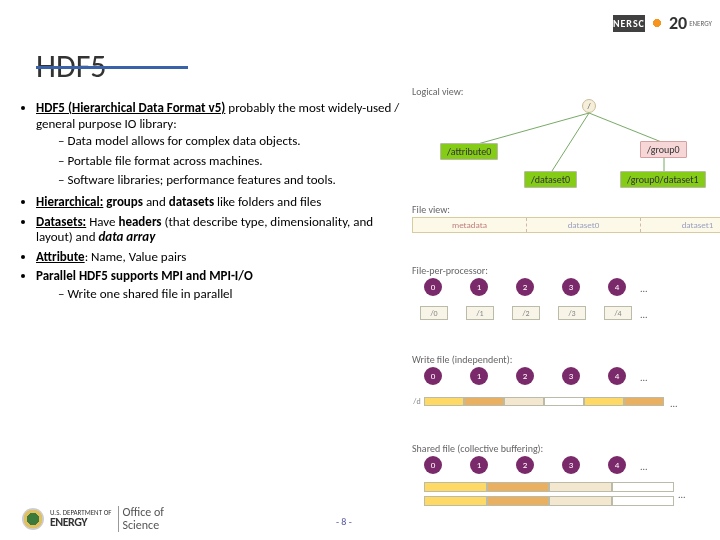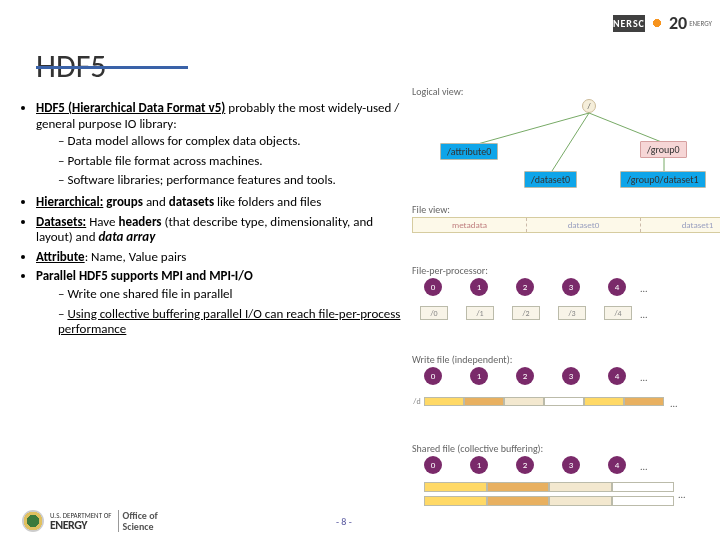--- a/index.html
+++ b/index.html
@@ -49,21 +49,21 @@
   .right-col {
     position: absolute; left: 412px; top: 58px;
     width: 295px; font-size: 10px; color: #555;
   }
   .diagram { position: relative; width: 100%; margin-top: 27px; }
   .logical { height: 116px; }
   .fileview { height: 34px; margin-top: 2px; }
   .fpp, .sfi, .sfb { height: 62px; position: relative; }
   .lbl { font-size: 10px; color: #666; }
   .node-box {
-    position: absolute; background: #0ea5e9; border: 1px solid #bba; padding: 1px 6px;
+    position: absolute; background: #84cc16; border: 1px solid #bba; padding: 1px 6px;
     font-size: 10px; color: #333; border-radius: 1px;
   }
   .node-box.pink { background: #f6d6d6; border-color: #d6a0a0; }
   .tree-root {
     position: absolute; width: 14px; height: 14px; border-radius: 50%;
     background: #f5eeda; border: 1px solid #cb9; left: 170px; top: 14px;
     font-size: 8px; text-align: center; line-height: 12px;
   }
   svg.tree { position: absolute; left: 0; top: 0; }
   .file-row {
@@ -98,21 +98,21 @@
   .footer-logo {
     position: absolute; left: 22px; bottom: 8px;
     display: flex; align-items: center; gap: 6px;
   }
   .doe-seal {
     width: 22px; height: 22px; border-radius: 50%;
     background: radial-gradient(circle,#3c7a3c 0 40%, #e0c060 40% 60%, #ccc 60%);
   }
   .energy-text { font-size: 7px; line-height: 1; color: #333; }
   .energy-text .big { font-size: 12px; font-weight: bold; letter-spacing: -0.5px; }
-  .office { font-size: 10px; color: #555; border-left: 1px solid #999; padding-left: 4px; line-height: 1.1; font-weight: bold; }
+  .office { font-size: 12px; color: #555; border-left: 1px solid #999; padding-left: 4px; line-height: 1.1; }
   .run > span { display: inline; }
   .bar-long {
     position: absolute; left: 12px; height: 10px; width: 250px; display: flex;
   }
   .bar-long .lseg{flex:1;border:1px solid #bba}
   .bar-long .c0{background:#ffd966}.bar-long .c1{background:#e8b060}.bar-long .c2{background:#f3e8cf}.bar-long .c3{background:#fff}
 </style>
 </head>
 <body>
 
@@ -141,21 +141,20 @@
     </li>
     <li class="run">
       <span class="b u">Datasets:</span><span> Have </span><span class="b">headers</span><span> (that describe type, dimensionality, and layout) and </span><span class="b" style="font-style:italic">data array</span>
     </li>
     <li class="run">
       <span class="b u">Attribute</span><span>: Name, Value pairs</span>
     </li>
     <li class="b">Parallel HDF5 supports MPI and MPI-I/O</li>
     <ul style="margin-top:-2px">
       <li>Write one shared file in parallel</li>
-      <li><span class="u">Using collective buffering parallel I/O can reach file-per-process performance</span></li>
     </ul>
   </ul>
 </div>
 
 <div class="right-col">
   <div class="diagram logical">
     <div class="lbl">Logical view:</div>
     <div class="tree-root">/</div>
     <svg class="tree" width="295" height="116">
       <line x1="177" y1="28" x2="62" y2="60" stroke="#7a6" stroke-width="1"></line>

